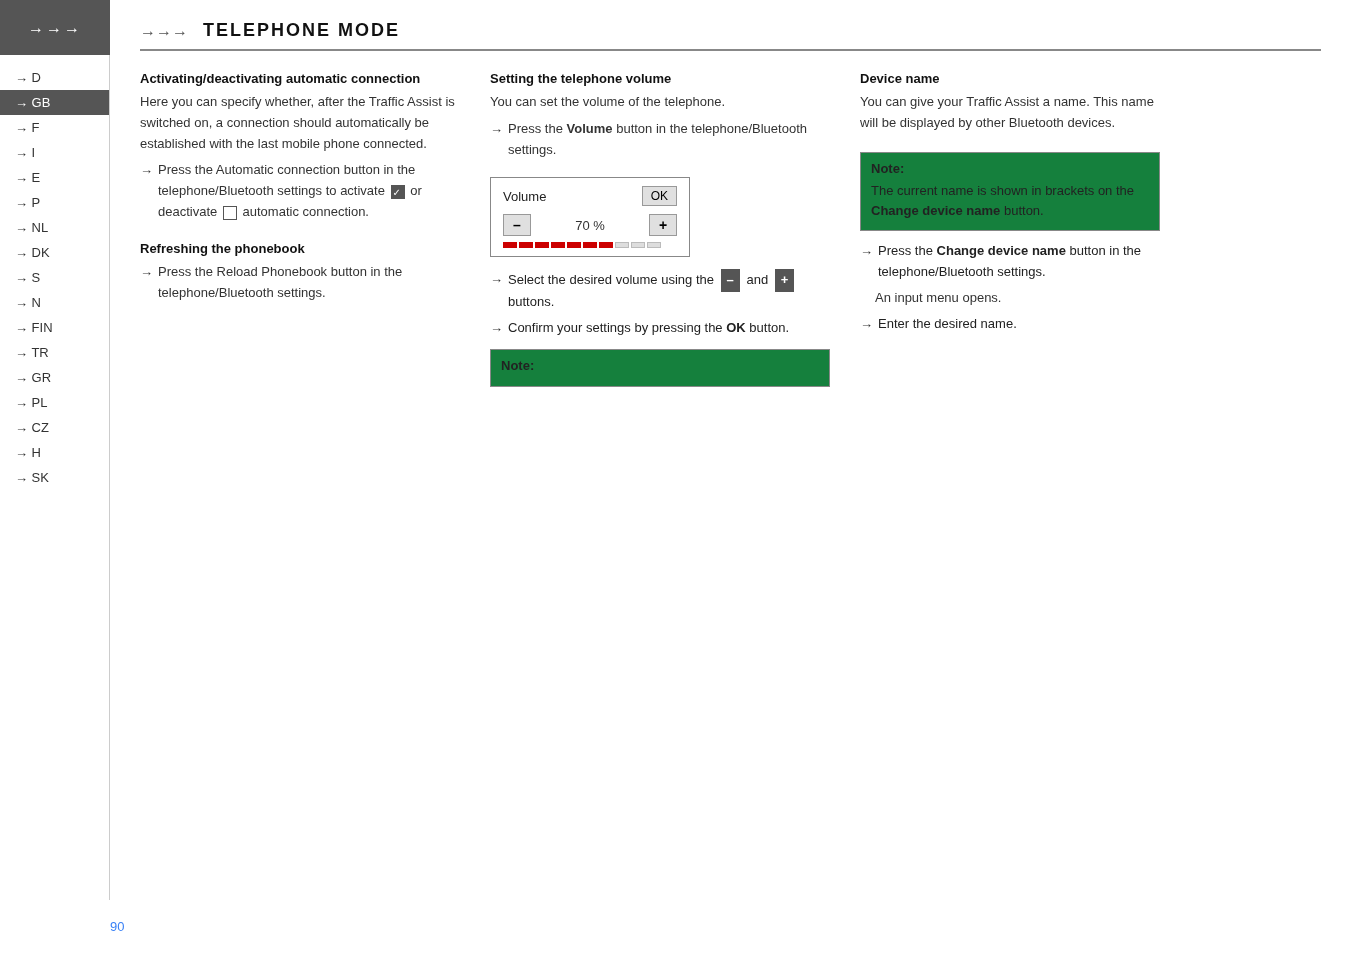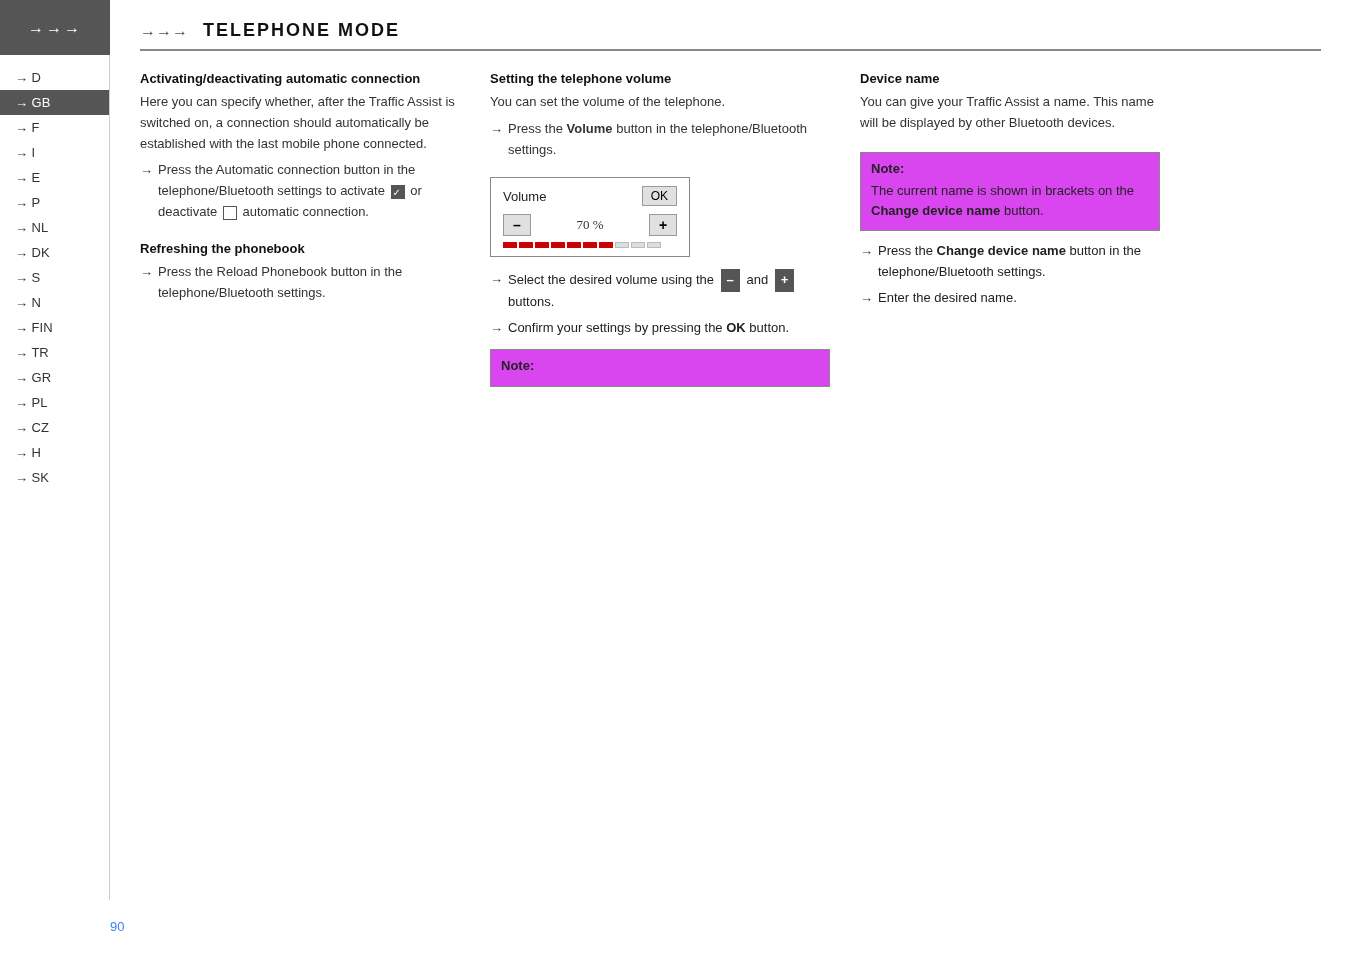--- a/index.html
+++ b/index.html
@@ -177,21 +177,20 @@
       display: flex;
       align-items: center;
       justify-content: center;
       font-size: 14px;
       font-weight: bold;
       cursor: pointer;
     }
     .vol-percent {
       font-size: 13px;
       color: #333;
-      font-family: Liberation Serif, serif;
     }
     .vol-bar-container {
       display: flex;
       gap: 2px;
       align-items: center;
     }
     .vol-bar-seg {
       height: 6px;
       width: 14px;
     }
@@ -200,21 +199,21 @@
     }
     .vol-bar-empty {
       background: #ddd;
       border: 1px solid #bbb;
     }
     
     .note-box {
       border: 1px solid #888;
       padding: 8px 10px;
       margin: 10px 0;
-      background: #d946ef;
+      background: #15803d;
     }
     .note-title {
       font-weight: bold;
       font-size: 13px;
       margin-bottom: 5px;
     }
     .note-body {
       font-size: 13px;
       line-height: 1.6;
     }
@@ -410,20 +409,21 @@
 
         <div style="margin-top:10px;">
           <div class="arrow-item">
             <span class="arrow-icon">→</span>
             <span>
               <span>Press the</span>
               <span class="bold-text">Change device name</span>
               <span>button in the telephone/Bluetooth settings.</span>
             </span>
           </div>
+          <div class="section-body" style="margin-left:15px; margin-bottom:5px;">An input menu opens.</div>
           <div class="arrow-item">
             <span class="arrow-icon">→</span>
             <span>Enter the desired name.</span>
           </div>
         </div>
       </div>
 
     </div>
   </div>
 

